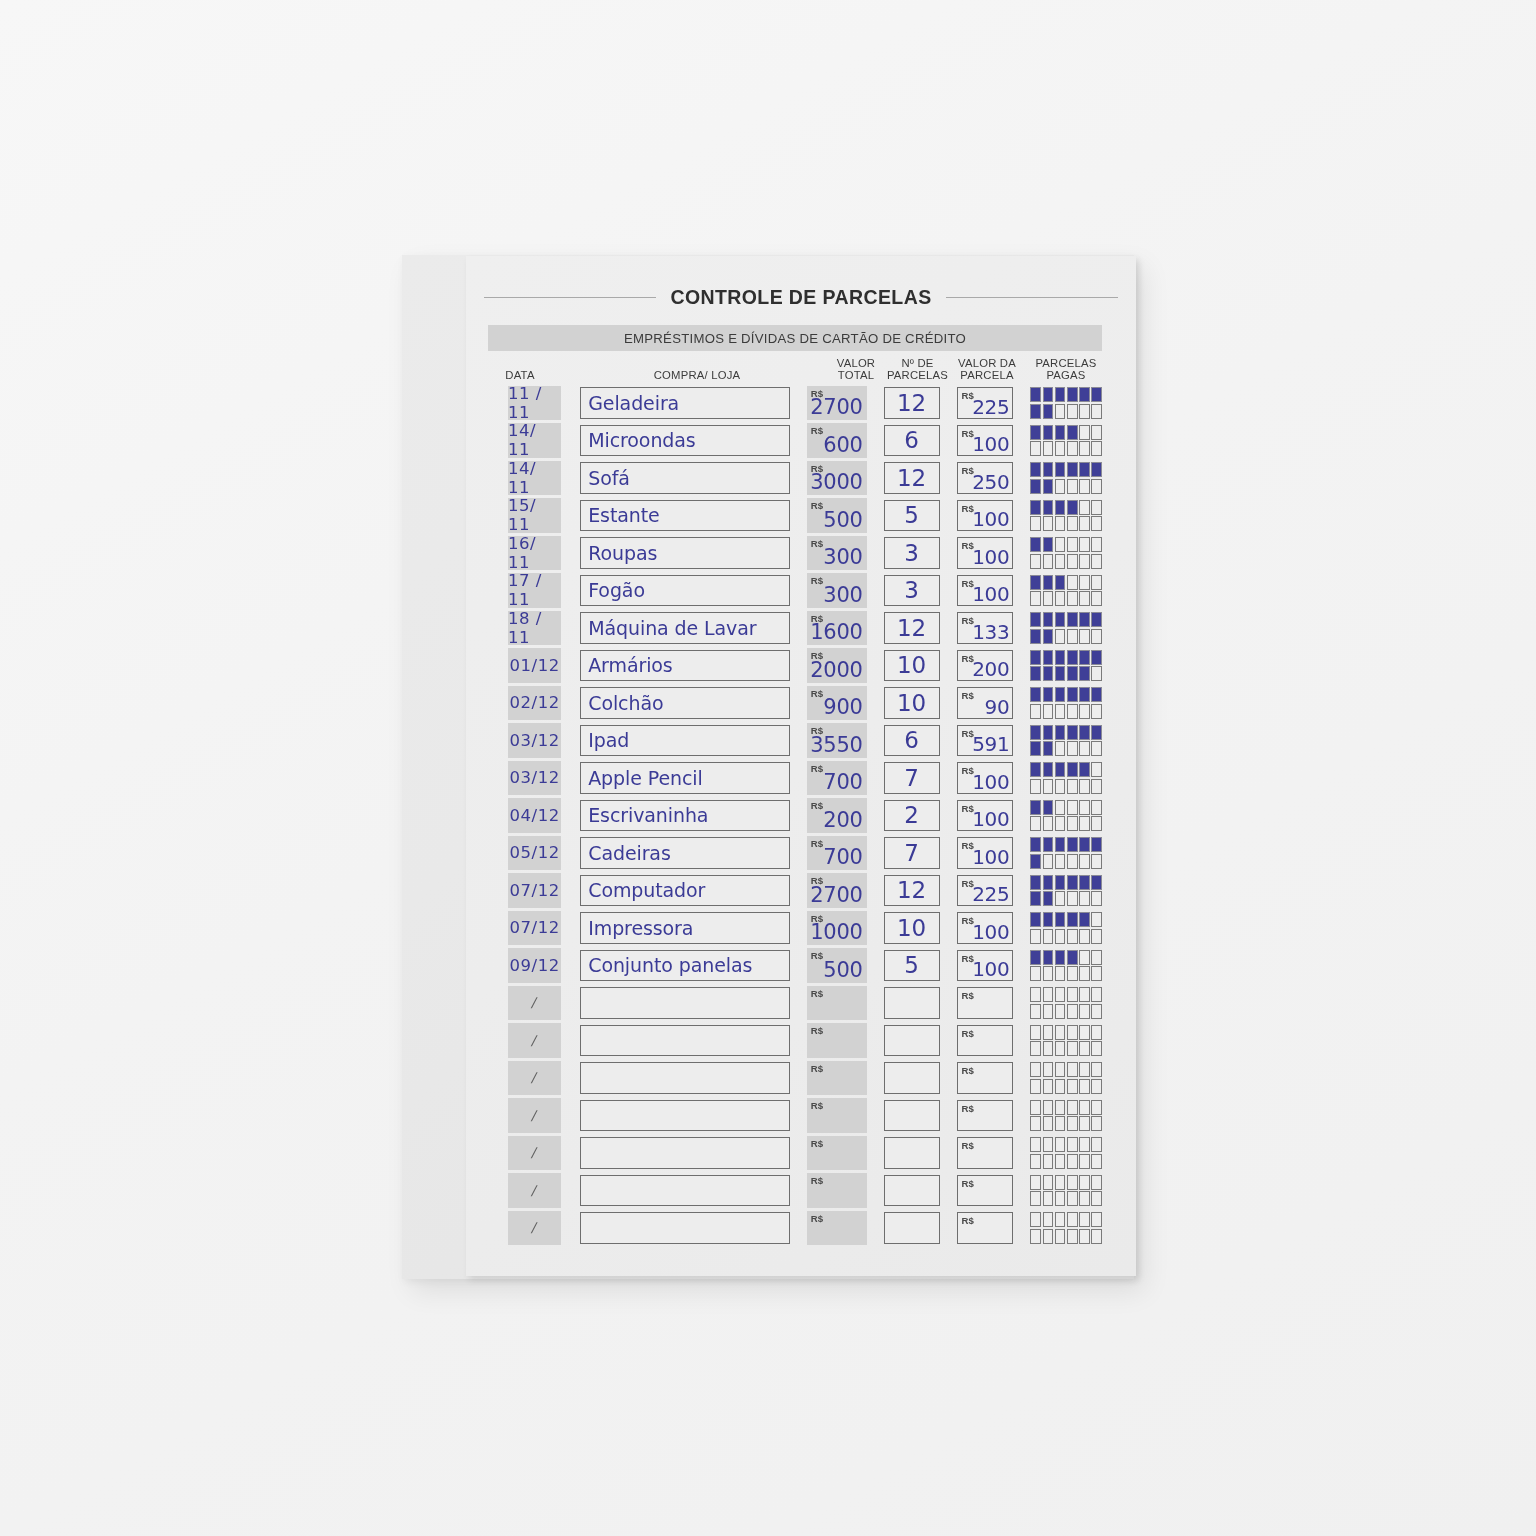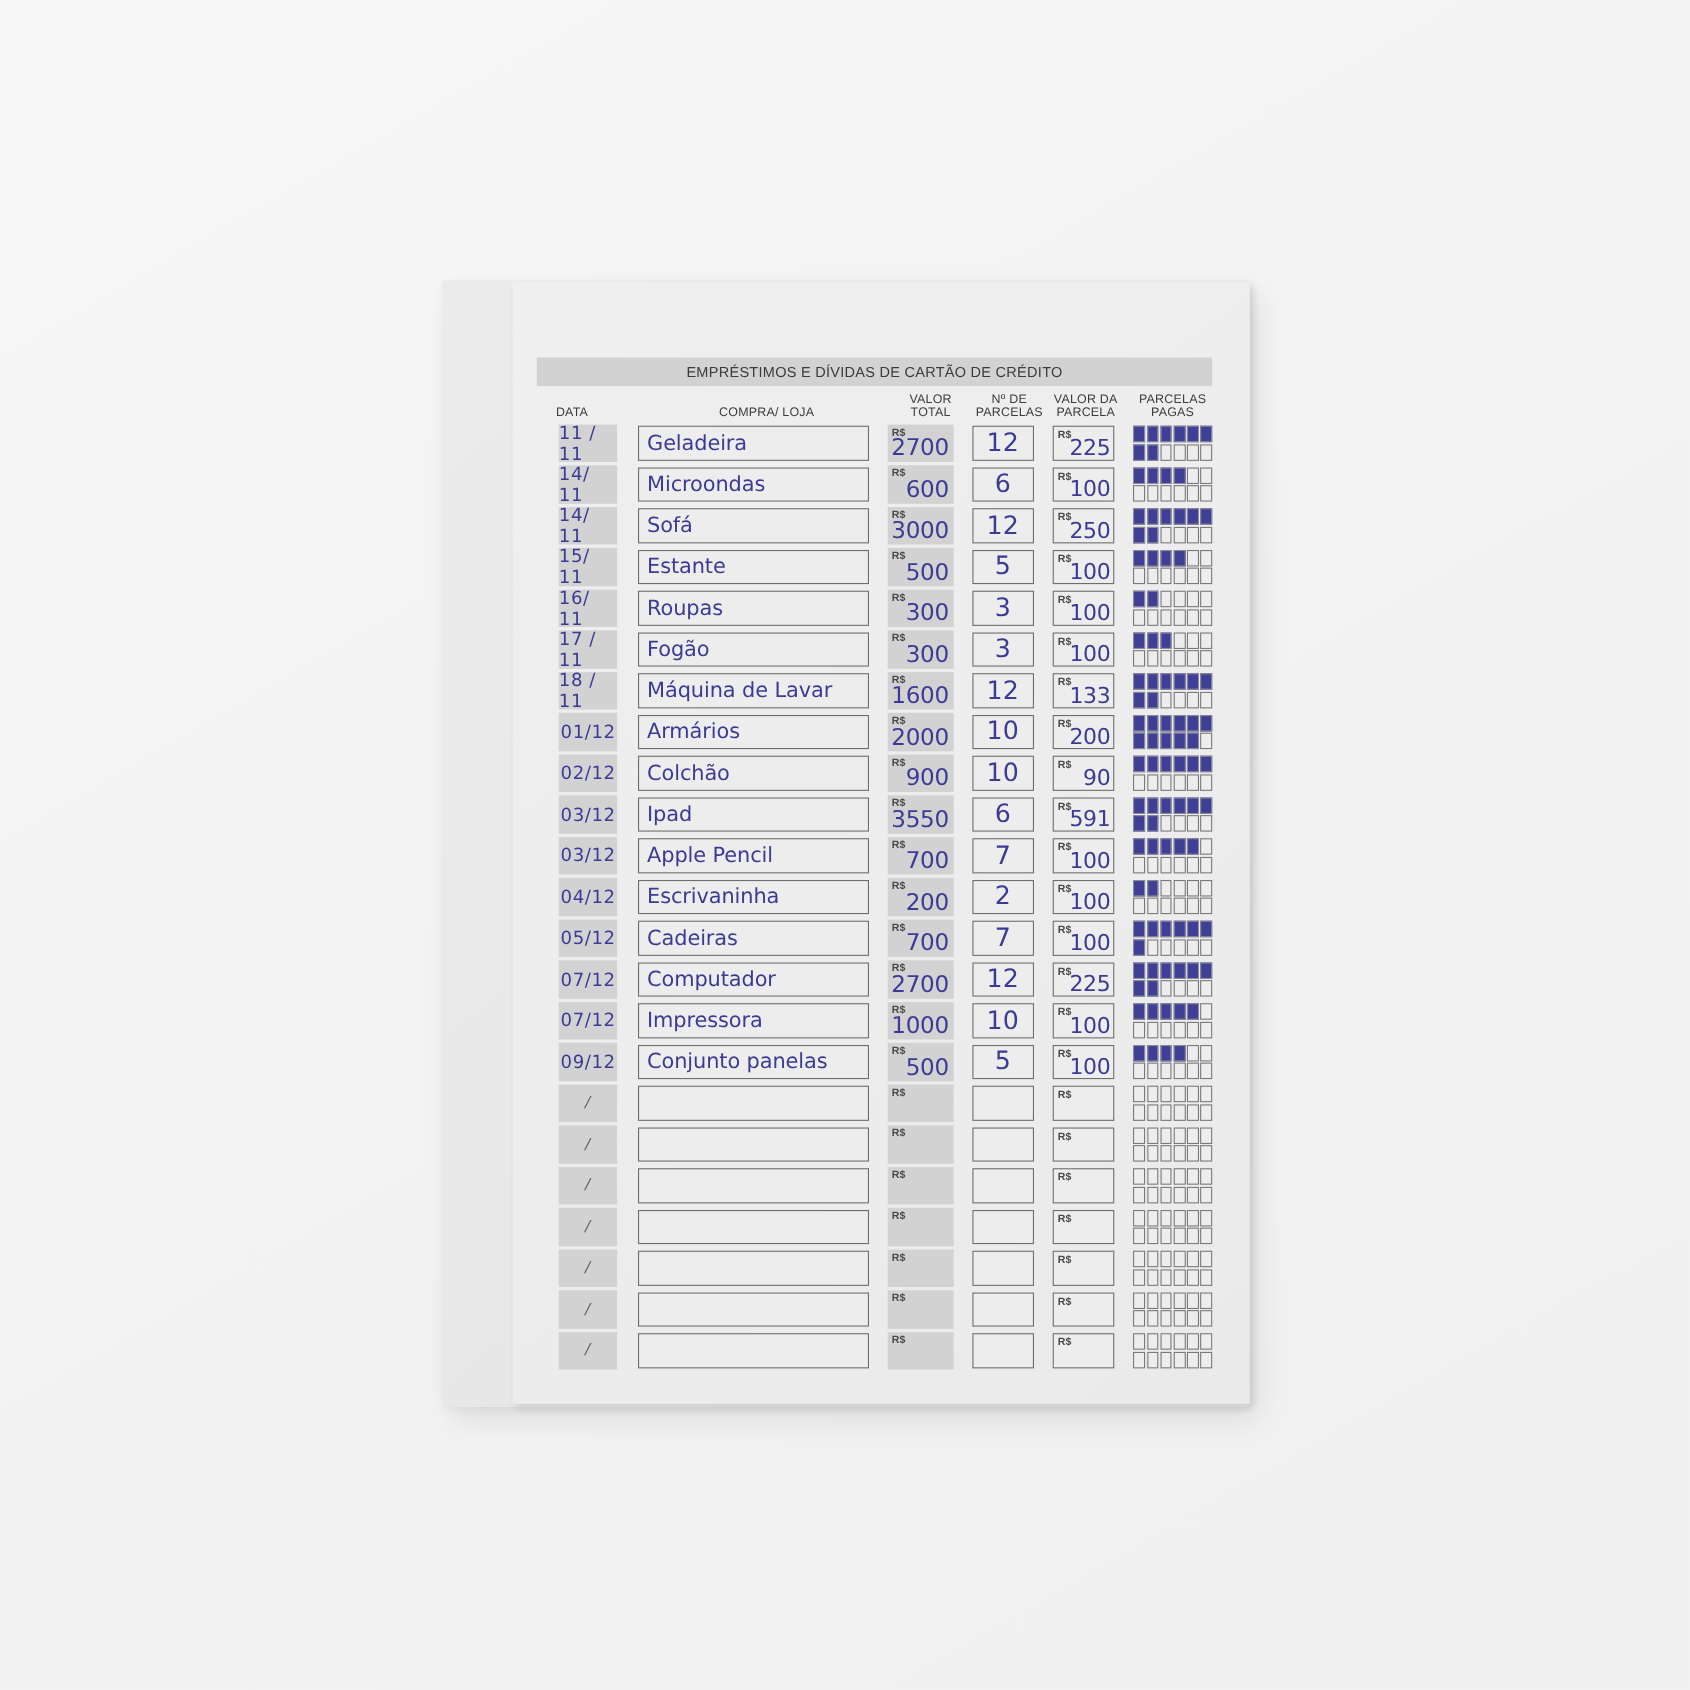--- a/index.html
+++ b/index.html
@@ -251,29 +251,34 @@
 </style>
 </head>
 <body>
 
 <div id="stage">
 
   <div id="block"></div>
 
   <div id="sheet">
 
+    <div class="title-row">
+      <div class="title-rule left"></div>
+      <div class="title-text">CONTROLE DE PARCELAS</div>
+      <div class="title-rule right"></div>
+    </div>
 
     <div class="subtitle-bar">
       <div class="subtitle-text">EMPRÉSTIMOS E DÍVIDAS DE CARTÃO DE CRÉDITO</div>
     </div>
 
     <div class="col-heads">
       <div class="chead" style="left:0px;width:64px;margin-top:15px;">DATA</div>
       <div class="chead" style="left:84px;width:250px;">COMPRA/ LOJA</div>
-      <div class="chead" style="left:322px;width:72px;"><span>VALOR</span><br><span>TOTAL</span></div>
+      <div class="chead" style="left:332px;width:72px;"><span>VALOR</span><br><span>TOTAL</span></div>
       <div class="chead" style="left:396px;width:67px;"><span>Nº DE</span><br><span>PARCELAS</span></div>
       <div class="chead" style="left:465px;width:68px;"><span>VALOR DA</span><br><span>PARCELA</span></div>
       <div class="chead" style="left:535px;width:86px;"><span>PARCELAS</span><br><span>PAGAS</span></div>
     </div>
 
     <div class="table" id="table-body">
         <div class="row">
           <div class="c-date">
             <span>11 / 11</span>
           </div>

